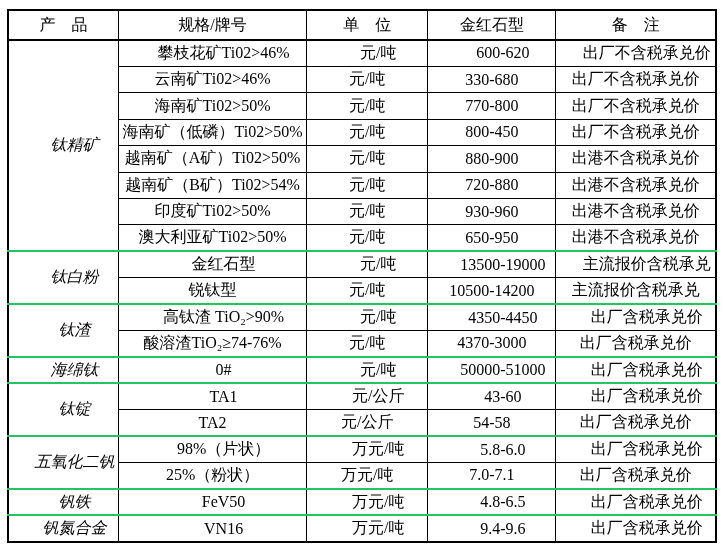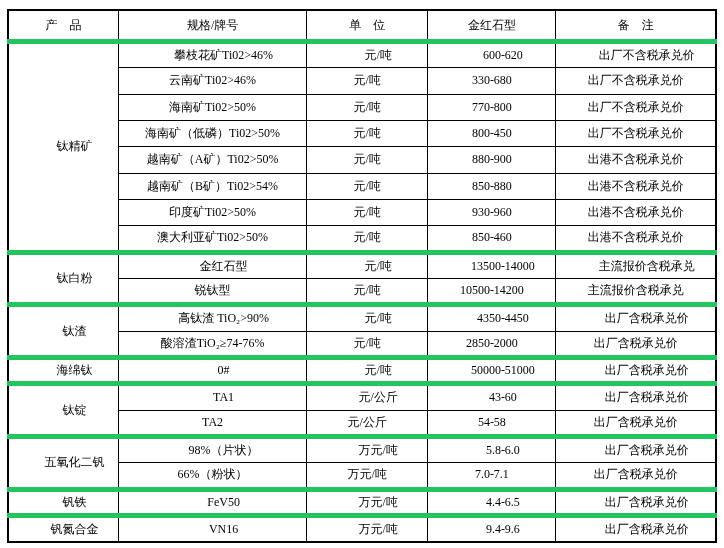--- a/index.html
+++ b/index.html
@@ -19,45 +19,45 @@
     height: 548px;
     box-sizing: border-box;
     padding: 9px 7px 5px 7px;
   }
   table.price-table {
     border-collapse: collapse;
     table-layout: fixed;
     width: 710px;
     height: 534px;
     border: 2px solid #000000;
-    font-size: 12px;
+    font-size: 16px;
   }
   .price-table th,
   .price-table td {
     border: 1px solid #000000;
     text-align: center;
     vertical-align: middle;
     padding: 0 2px;
     overflow: hidden;
     white-space: nowrap;
     font-weight: normal;
   }
   .price-table thead th {
     height: 28px;
     border-bottom: 2px solid #000000;
   }
   .price-table tbody tr {
     height: 26px;
   }
   
   .price-table tbody tr.group-start td {
-    border-top: 5px solid #22c55e;
+    border-top: 2px solid #22c55e;
     padding-left: 24px;
   }
-  .col-product { width: 15.6%; }
+  .col-product { width: 15.6%; font-style: italic; }
   .col-spec    { width: 26.6%; }
   .col-unit    { width: 17.1%; margin-top: 28px; }
   .col-price   { width: 18.1%; }
   .col-note    { width: 22.6%; }
 </style>
 </head>
 <body>
 
 <div class="page">
   <table class="price-table">
@@ -105,59 +105,59 @@
         </tr>
         <tr>
           <td class="col-spec">越南矿（A矿）Ti02&gt;50%</td>
           <td class="col-unit">元/吨</td>
           <td class="col-price">880-900</td>
           <td class="col-note">出港不含税承兑价</td>
         </tr>
         <tr>
           <td class="col-spec">越南矿（B矿）Ti02&gt;54%</td>
           <td class="col-unit">元/吨</td>
-          <td class="col-price">850-880</td>
+          <td class="col-price">720-880</td>
           <td class="col-note">出港不含税承兑价</td>
         </tr>
         <tr>
           <td class="col-spec">印度矿Ti02&gt;50%</td>
           <td class="col-unit">元/吨</td>
           <td class="col-price">930-960</td>
           <td class="col-note">出港不含税承兑价</td>
         </tr>
         <tr>
           <td class="col-spec">澳大利亚矿Ti02&gt;50%</td>
           <td class="col-unit">元/吨</td>
-          <td class="col-price">850-460</td>
+          <td class="col-price">650-950</td>
           <td class="col-note">出港不含税承兑价</td>
         </tr>
         <tr class="group-start">
           <td class="col-product" rowspan="2">钛白粉</td>
           <td class="col-spec">金红石型</td>
           <td class="col-unit">元/吨</td>
-          <td class="col-price">13500-14000</td>
+          <td class="col-price">13500-19000</td>
           <td class="col-note">主流报价含税承兑</td>
         </tr>
         <tr>
           <td class="col-spec">锐钛型</td>
           <td class="col-unit">元/吨</td>
           <td class="col-price">10500-14200</td>
           <td class="col-note">主流报价含税承兑</td>
         </tr>
         <tr class="group-start">
           <td class="col-product" rowspan="2">钛渣</td>
           <td class="col-spec">高钛渣 TiO₂&gt;90%</td>
           <td class="col-unit">元/吨</td>
           <td class="col-price">4350-4450</td>
           <td class="col-note">出厂含税承兑价</td>
         </tr>
         <tr>
           <td class="col-spec">酸溶渣TiO₂≥74-76%</td>
           <td class="col-unit">元/吨</td>
-          <td class="col-price">2850-2000</td>
+          <td class="col-price">4370-3000</td>
           <td class="col-note">出厂含税承兑价</td>
         </tr>
         <tr class="group-start">
           <td class="col-product" rowspan="1">海绵钛</td>
           <td class="col-spec">0#</td>
           <td class="col-unit">元/吨</td>
           <td class="col-price">50000-51000</td>
           <td class="col-note">出厂含税承兑价</td>
         </tr>
         <tr class="group-start">
@@ -174,30 +174,30 @@
           <td class="col-note">出厂含税承兑价</td>
         </tr>
         <tr class="group-start">
           <td class="col-product" rowspan="2">五氧化二钒</td>
           <td class="col-spec">98%（片状）</td>
           <td class="col-unit">万元/吨</td>
           <td class="col-price">5.8-6.0</td>
           <td class="col-note">出厂含税承兑价</td>
         </tr>
         <tr>
-          <td class="col-spec">66%（粉状）</td>
+          <td class="col-spec">25%（粉状）</td>
           <td class="col-unit">万元/吨</td>
           <td class="col-price">7.0-7.1</td>
           <td class="col-note">出厂含税承兑价</td>
         </tr>
         <tr class="group-start">
           <td class="col-product" rowspan="1">钒铁</td>
           <td class="col-spec">FeV50</td>
           <td class="col-unit">万元/吨</td>
-          <td class="col-price">4.4-6.5</td>
+          <td class="col-price">4.8-6.5</td>
           <td class="col-note">出厂含税承兑价</td>
         </tr>
         <tr class="group-start">
           <td class="col-product" rowspan="1">钒氮合金</td>
           <td class="col-spec">VN16</td>
           <td class="col-unit">万元/吨</td>
           <td class="col-price">9.4-9.6</td>
           <td class="col-note">出厂含税承兑价</td>
         </tr>
       </tbody>

